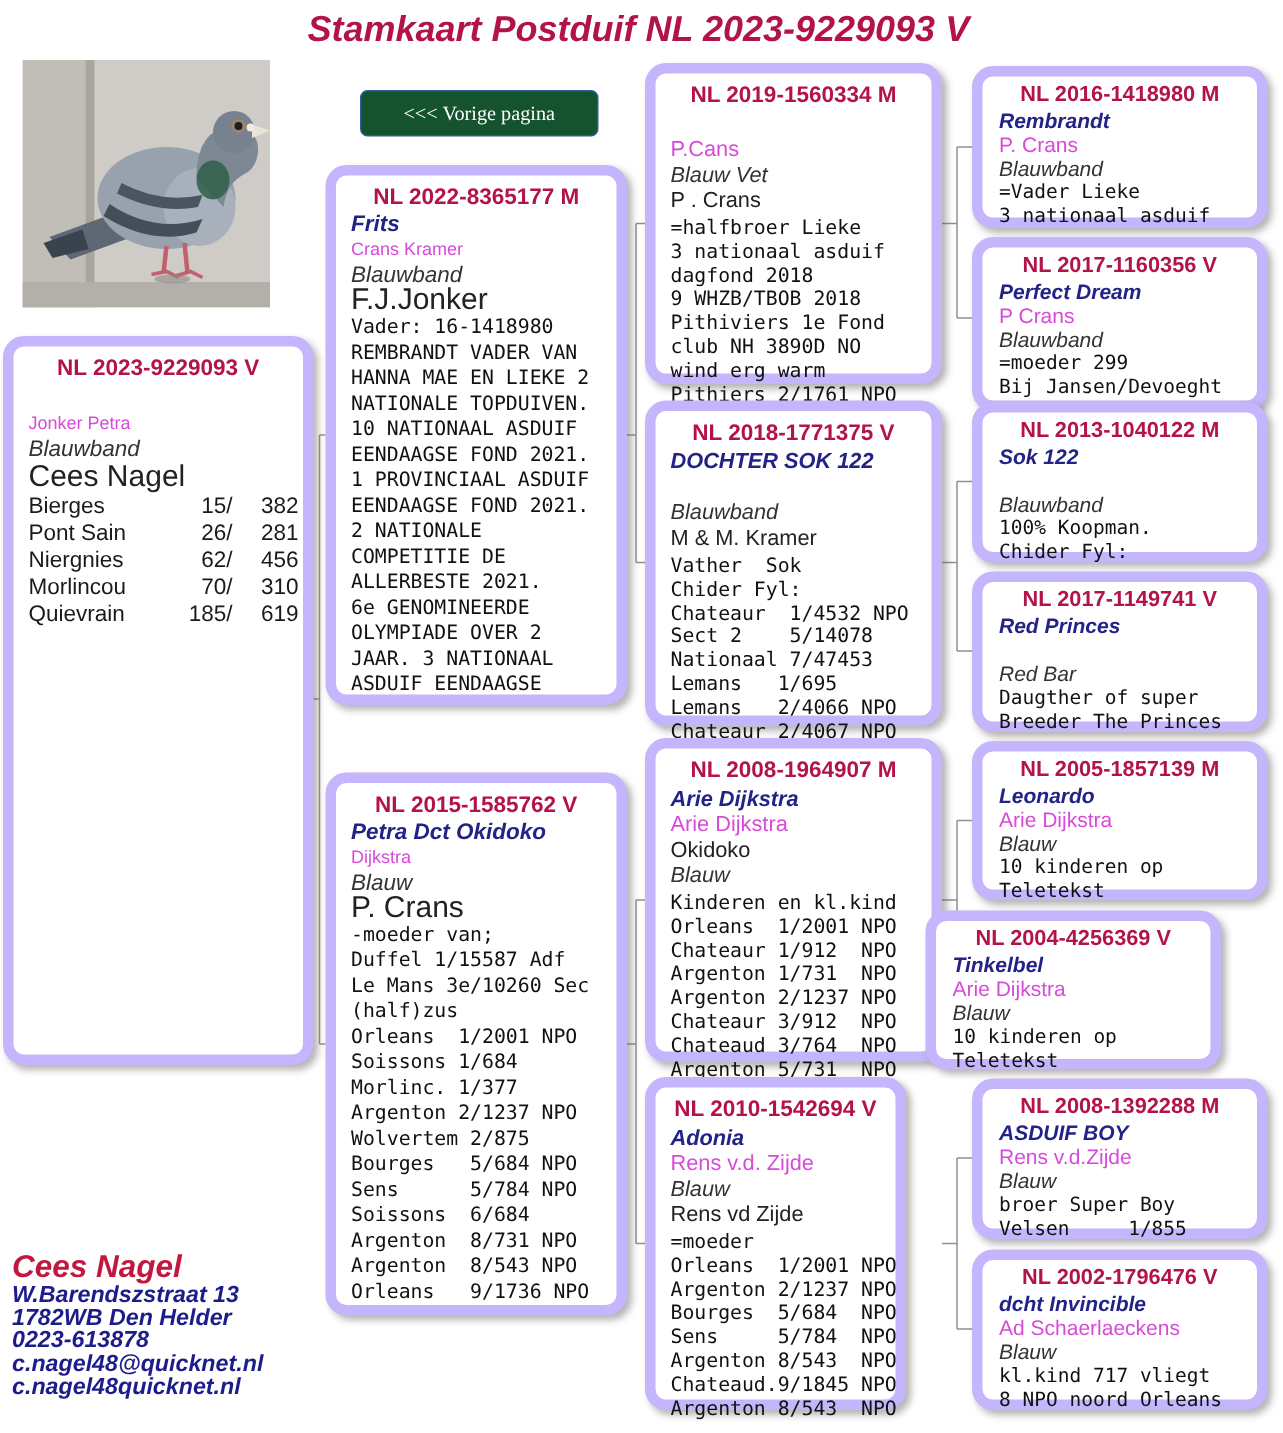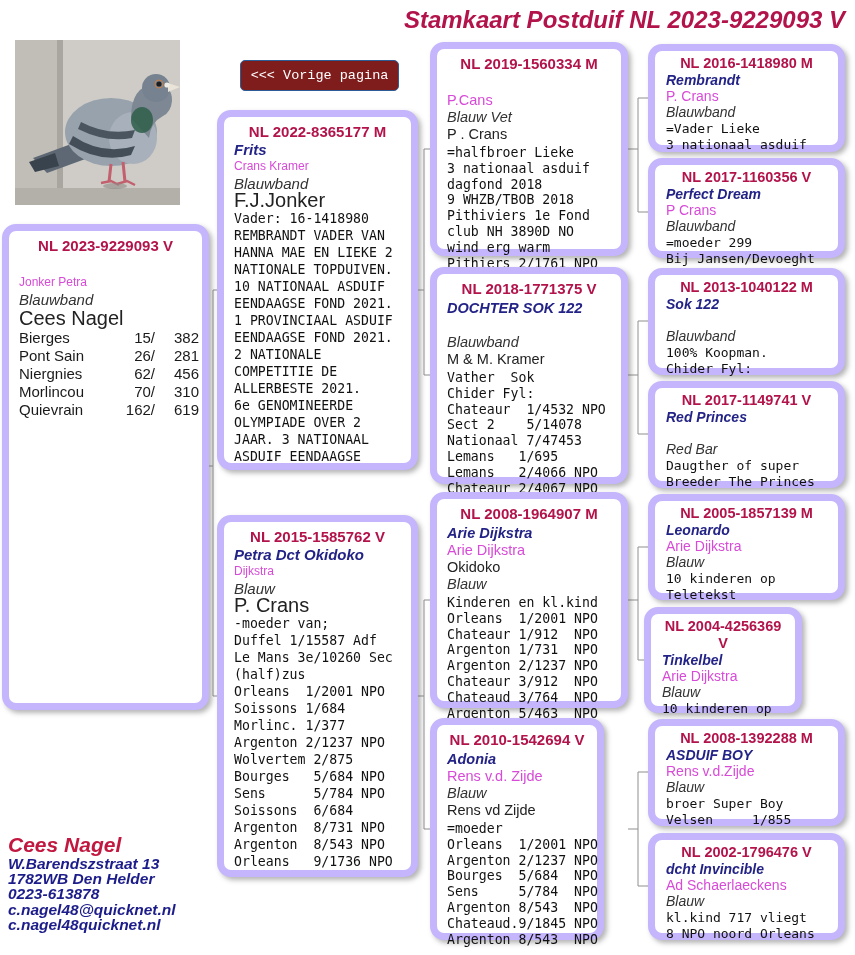--- a/index.html
+++ b/index.html
@@ -1,24 +1,24 @@
 <!DOCTYPE html>
 <html><head>
 <meta charset="utf-8">
 <style>
   html,body { margin:0; padding:0; background:#fff; }
   .page { position:relative; width:855px; height:955px; background:#ffffff;
           font-family:"Liberation Sans", sans-serif; overflow:hidden; }
 
-  .title { position:absolute; left:205px; top:6px; width:640px; text-align:right;
+  .title { position:absolute; left:205px; top:6px; width:640px; text-align:left;
            font-size:24px; font-weight:bold; font-style:italic; color:#b3134b; }
 
   .back-btn { position:absolute; left:240px; top:60px; width:159px; height:31px;
-              background:#7f1d1d; color:#ffffff; font-size:13.5px;
-              font-family:Liberation Mono, monospace;
+              background:#14532d; color:#ffffff; font-size:13.5px;
+              font-family:Liberation Serif, serif;
               border:1px solid #2c5d96; border-radius:5px; cursor:pointer; }
 
   .photo { position:absolute; left:15px; top:40px; width:165px; height:165px; }
 
   .card { position:absolute; background:#ffffff; border:7px solid #c4b5fd;
           border-radius:14px; box-shadow:3px 3px 5px rgba(90,90,90,.45);
           padding:6px 10px; box-sizing:border-box; }
 
   .ring      { color:#b3134b; font-weight:bold; font-size:15px; text-align:center; line-height:18px; }
   .name      { color:#232387; font-weight:bold; font-style:italic; font-size:15px; min-height:17px; }
@@ -150,21 +150,21 @@
         <span class="result-pos">62/</span>
         <span class="result-total">456</span>
       </div>
       <div class="result-row">
         <span>Morlincou</span>
         <span class="result-pos">70/</span>
         <span class="result-total">310</span>
       </div>
       <div class="result-row">
         <span>Quievrain</span>
-        <span class="result-pos">162/</span>
+        <span class="result-pos">185/</span>
         <span class="result-total">619</span>
       </div>
     </div>
   </div>
 
   <div class="card c2" style="left:217px;top:110px;width:201px;height:360px">
     <div class="ring">NL 2022-8365177 M</div>
     <div class="name">Frits</div>
     <div class="strain">Crans Kramer</div>
     <div class="colorline">Blauwband</div>
@@ -247,21 +247,21 @@
     <div class="strain">Arie Dijkstra</div>
     <div class="owner">Okidoko</div>
     <div class="colorline">Blauw</div>
     <div class="mono">Kinderen en kl.kind
 Orleans  1/2001 NPO
 Chateaur 1/912  NPO
 Argenton 1/731  NPO
 Argenton 2/1237 NPO
 Chateaur 3/912  NPO
 Chateaud 3/764  NPO
-Argenton 5/463  NPO</div>
+Argenton 5/731  NPO</div>
   </div>
 
   <div class="card c3" style="left:430px;top:718px;width:174px;height:222px">
     <div class="ring">NL 2010-1542694 V</div>
     <div class="name">Adonia</div>
     <div class="strain">Rens v.d. Zijde</div>
     <div class="colorline">Blauw</div>
     <div class="owner">Rens vd Zijde</div>
     <div class="mono">=moeder
 Orleans  1/2001 NPO
@@ -275,21 +275,21 @@
 
   <div class="card c4" style="left:648px;top:44px;width:197px;height:108px">
     <div class="ring">NL 2016-1418980 M</div>
     <div class="name">Rembrandt</div>
     <div class="strain">P. Crans</div>
     <div class="colorline">Blauwband</div>
     <div class="mono">=Vader Lieke
 3 nationaal asduif</div>
   </div>
 
-  <div class="card c4" style="left:648px;top:158px;width:197px;height:100px">
+  <div class="card c4" style="left:648px;top:158px;width:197px;height:116px">
     <div class="ring">NL 2017-1160356 V</div>
     <div class="name">Perfect Dream</div>
     <div class="strain">P Crans</div>
     <div class="colorline">Blauwband</div>
     <div class="mono">=moeder 299
 Bij Jansen/Devoeght</div>
   </div>
 
   <div class="card c4" style="left:648px;top:268px;width:197px;height:107px">
     <div class="ring">NL 2013-1040122 M</div>
@@ -311,21 +311,21 @@
 
   <div class="card c4" style="left:648px;top:494px;width:197px;height:106px">
     <div class="ring">NL 2005-1857139 M</div>
     <div class="name">Leonardo</div>
     <div class="strain">Arie Dijkstra</div>
     <div class="colorline">Blauw</div>
     <div class="mono">10 kinderen op
 Teletekst</div>
   </div>
 
-  <div class="card c4" style="left:644px;top:607px;width:158px;height:106px">
+  <div class="card c4" style="left:617px;top:607px;width:197px;height:106px">
     <div class="ring">NL 2004-4256369 V</div>
     <div class="name">Tinkelbel</div>
     <div class="strain">Arie Dijkstra</div>
     <div class="colorline">Blauw</div>
     <div class="mono">10 kinderen op
 Teletekst</div>
   </div>
 
   <div class="card c4" style="left:648px;top:719px;width:197px;height:107px">
     <div class="ring">NL 2008-1392288 M</div>

